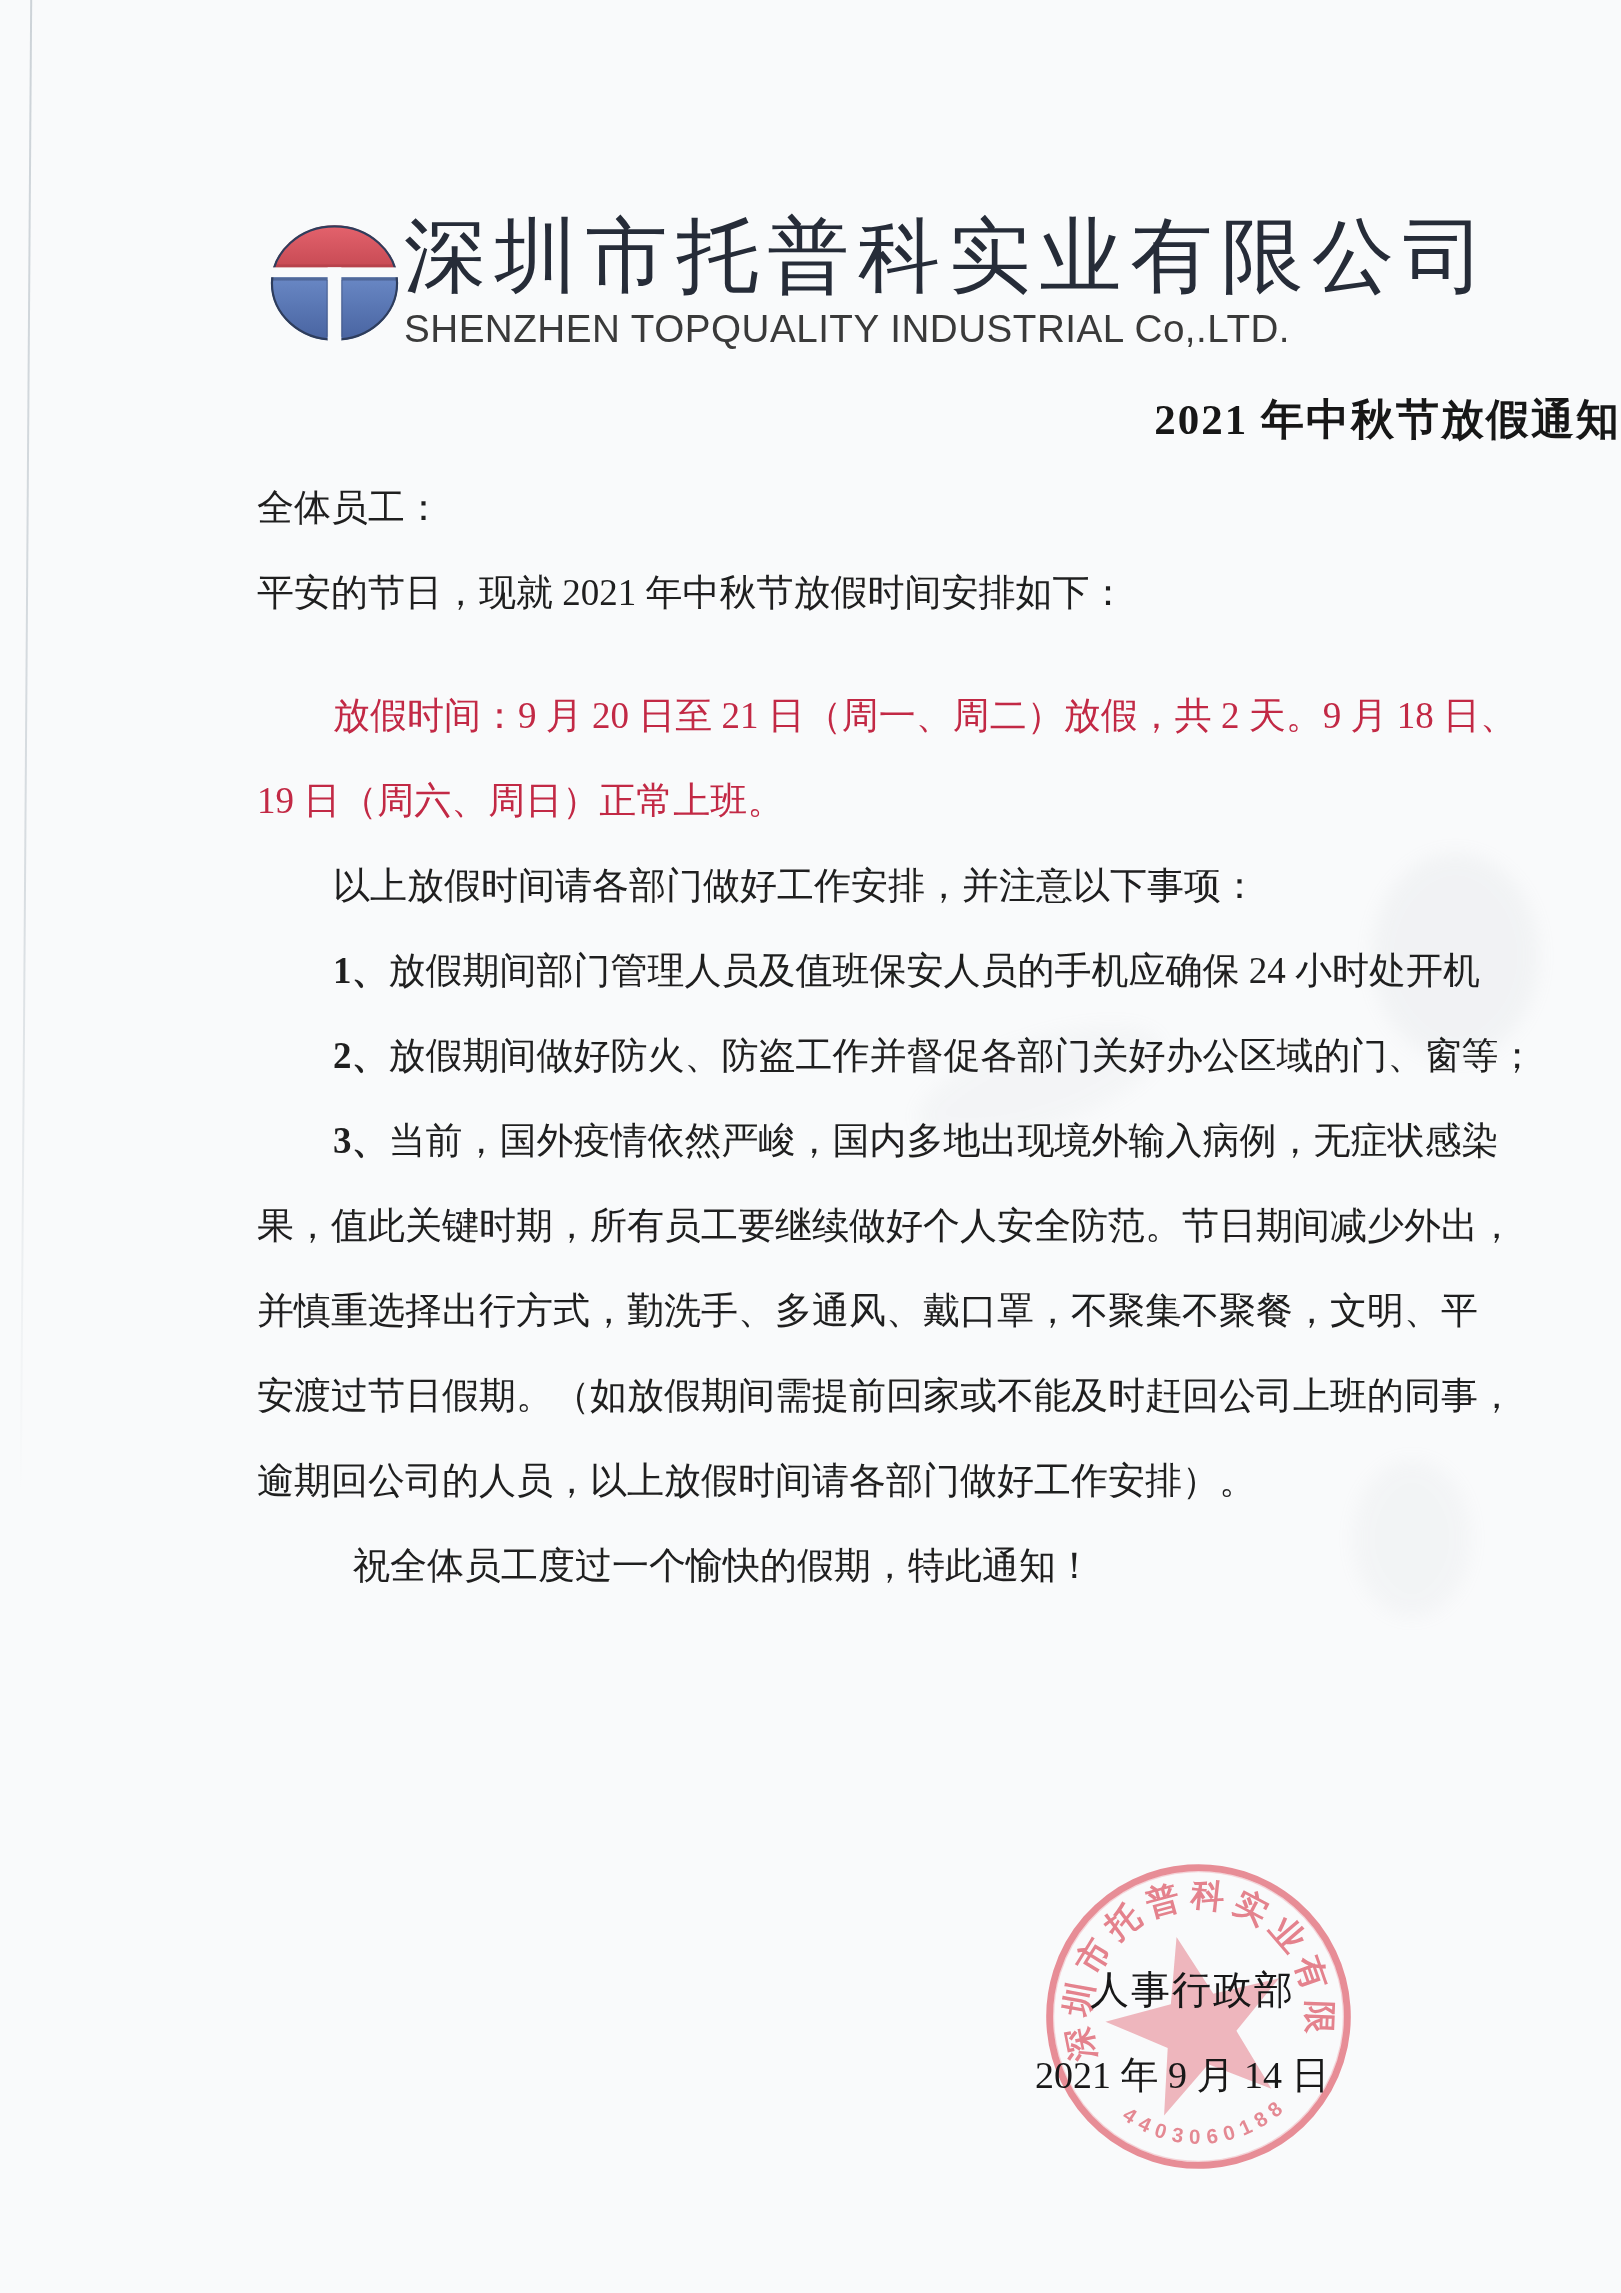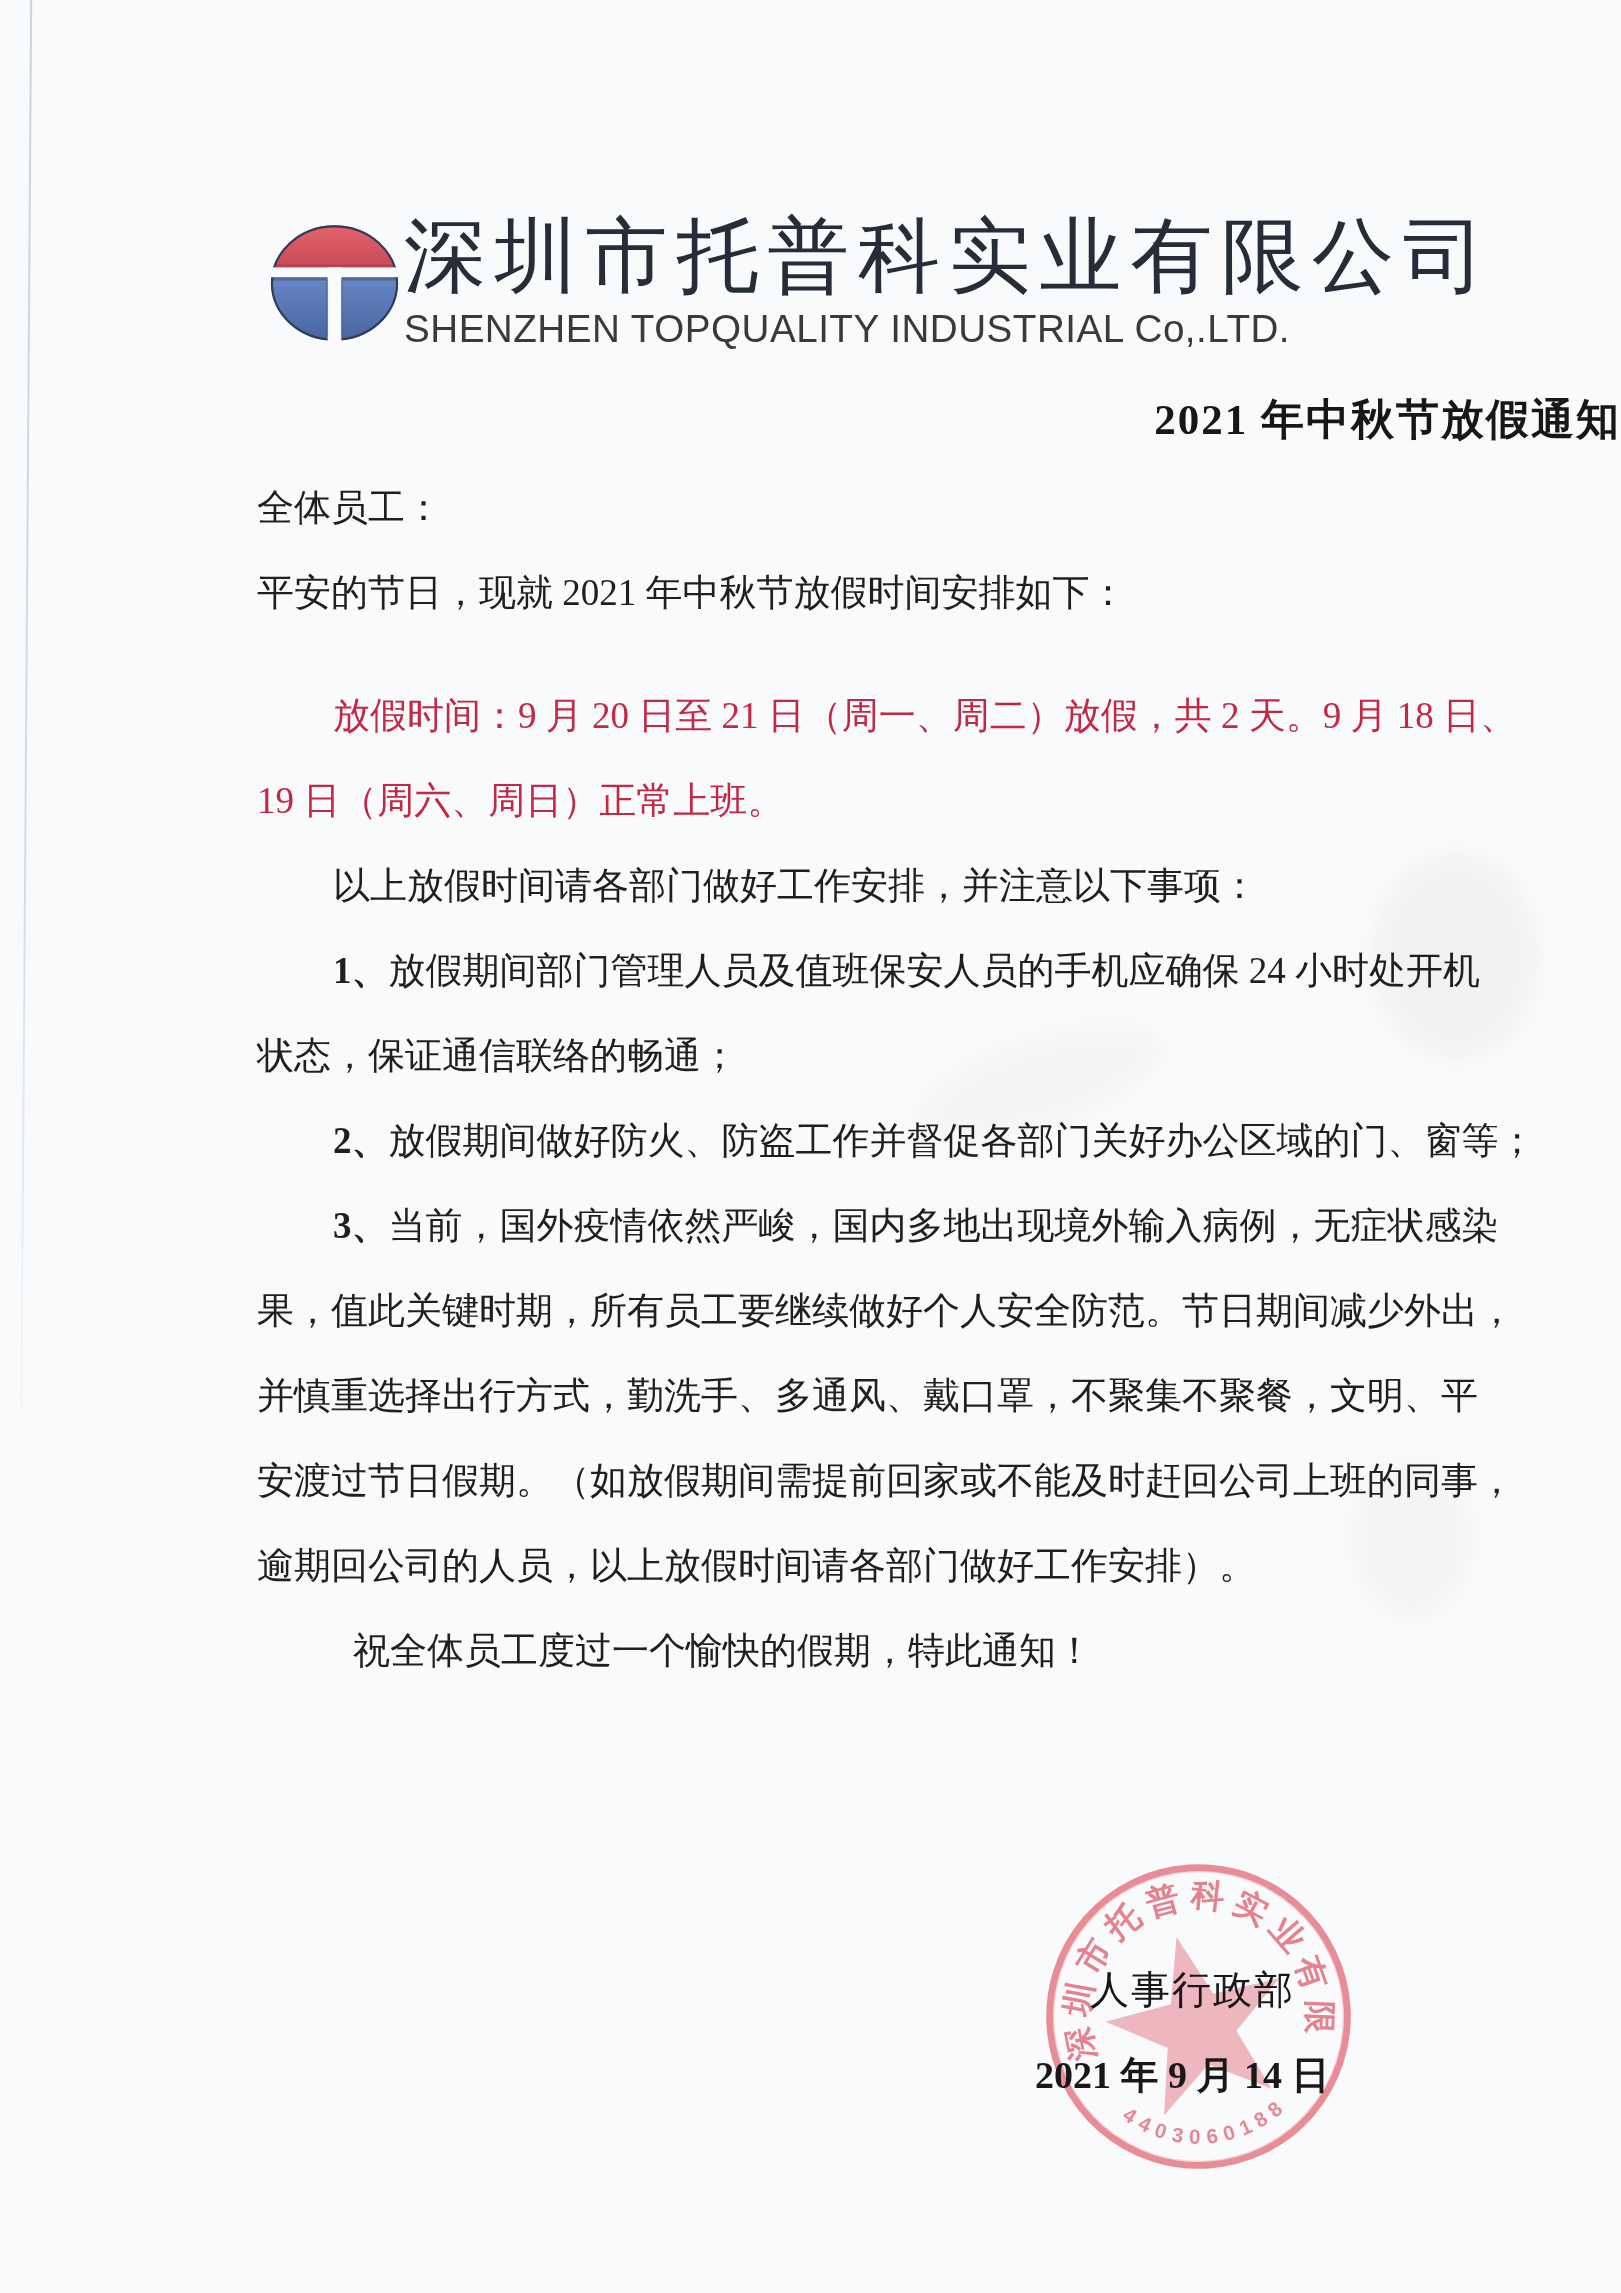--- a/index.html
+++ b/index.html
@@ -36,21 +36,21 @@
   .line.i1{padding-left:76px;}
   .line.i2{padding-left:96px;}
   .line.gap{margin-top:38px;}
   .line.red{color:var(--red,#c22945);font-weight:400;}
   .line .pfx{font-weight:700;}
 
   
   .sig-dept{position:absolute;left:1090px;top:1968px;font-size:39px;line-height:43px;
     letter-spacing:2px;color:#181818;white-space:nowrap;}
   .sig-date{position:absolute;left:1035px;top:2054px;font-size:38px;line-height:43px;
-    font-weight:700;color:#181818;white-space:nowrap;}
+    font-weight:400;color:#181818;white-space:nowrap;}
 
   
   .stamp{position:absolute;left:1032px;top:1850px;width:333px;height:333px;
     transform:rotate(-4deg);opacity:.88;}
 </style>
 </head>
 <body style="--paper: #f9fafb; --ink: #1f1f1f; --red: #c22945;">
 
 <div class="page">
 
@@ -93,21 +93,20 @@
 
   <div class="notice-title">2021 年中秋节放假通知</div>
 
   <div class="body-text">
       <div class="line">全体员工：</div>
       <div class="line">平安的节日，现就 2021 年中秋节放假时间安排如下：</div>
       <div class="line red gap i1">放假时间：9 月 20 日至 21 日（周一、周二）放假，共 2 天。9 月 18 日、</div>
       <div class="line red">19 日（周六、周日）正常上班。</div>
       <div class="line i1">以上放假时间请各部门做好工作安排，并注意以下事项：</div>
       <div class="line i1"><b class="pfx">1、</b>放假期间部门管理人员及值班保安人员的手机应确保 24 小时处开机</div>
-      <div class="line">状态，保证通信联络的畅通；</div>
       <div class="line i1"><b class="pfx">2、</b>放假期间做好防火、防盗工作并督促各部门关好办公区域的门、窗等；</div>
       <div class="line i1"><b class="pfx">3、</b>当前，国外疫情依然严峻，国内多地出现境外输入病例，无症状感染</div>
       <div class="line">果，值此关键时期，所有员工要继续做好个人安全防范。节日期间减少外出，</div>
       <div class="line">并慎重选择出行方式，勤洗手、多通风、戴口罩，不聚集不聚餐，文明、平</div>
       <div class="line">安渡过节日假期。（如放假期间需提前回家或不能及时赶回公司上班的同事，</div>
       <div class="line">逾期回公司的人员，以上放假时间请各部门做好工作安排）。</div>
       <div class="line i2">祝全体员工度过一个愉快的假期，特此通知！</div>
     </div>
 
   <svg class="stamp" viewBox="0 0 340 340">

